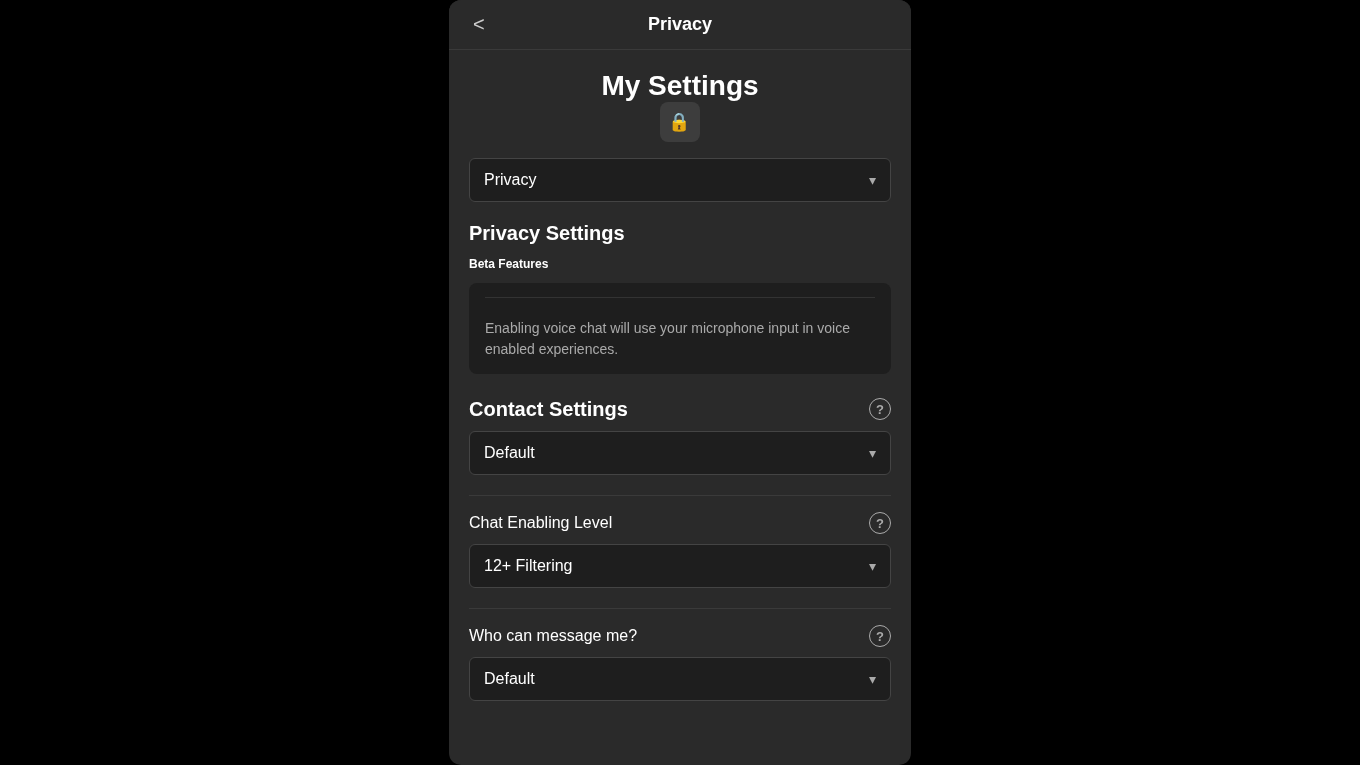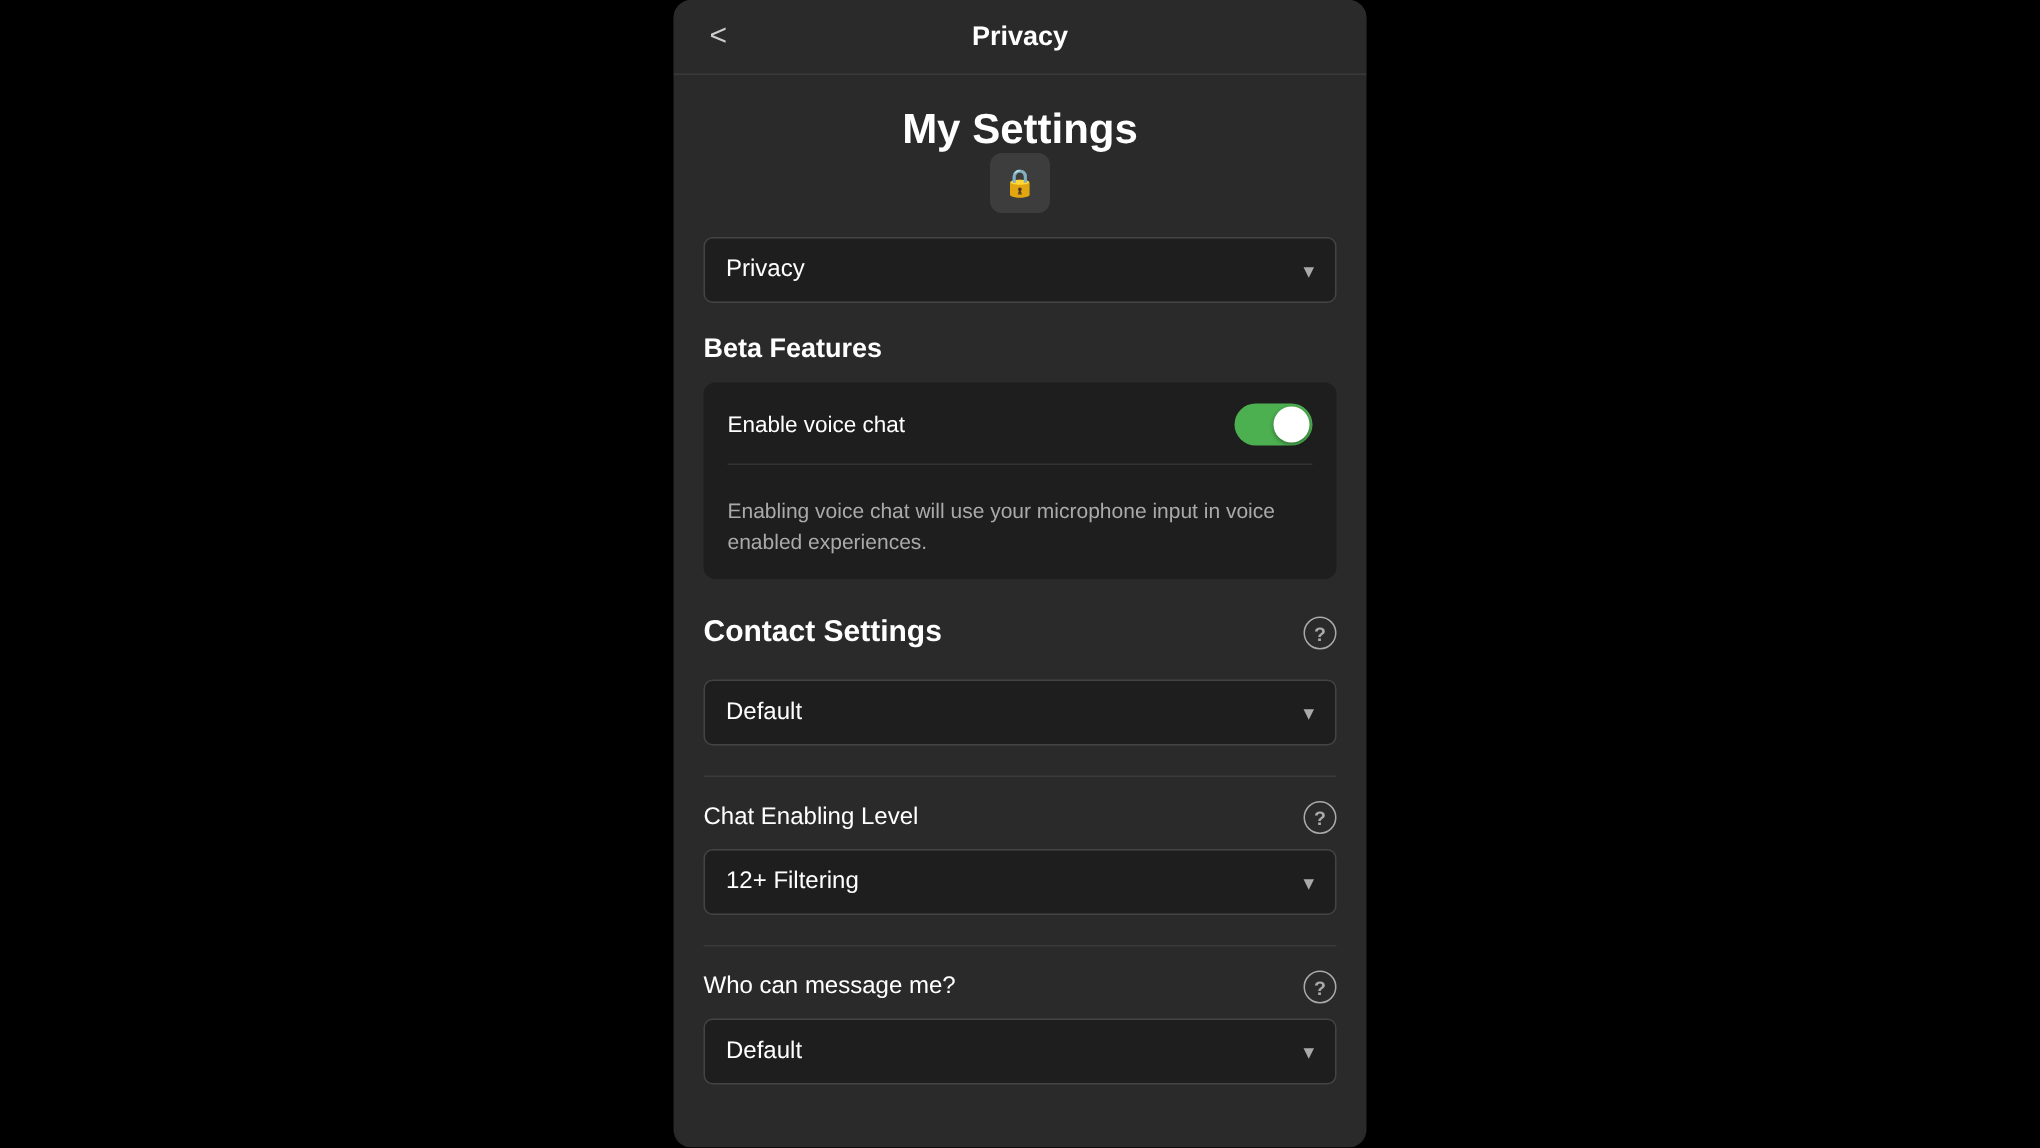--- a/index.html
+++ b/index.html
@@ -167,23 +167,23 @@
       color: #aaa;
       font-size: 14px;
       line-height: 1.5;
       border-top: 1px solid #333;
       padding-top: 20px;
     }
 
     
     .contact-settings-header {
       display: flex;
-      align-items: flex-end;
-      justify-content: space-between;
-      margin-bottom: 20px;
+      align-items: flex-start;
+      justify-content: space-between;
+      margin-bottom: 10px;
     }
 
     .help-icon {
       width: 22px;
       height: 22px;
       border: 1.5px solid #aaa;
       border-radius: 50%;
       display: flex;
       align-items: center;
       justify-content: center;
@@ -242,30 +242,25 @@
       <button class="lock-btn">
         <span>🔒</span>
       </button>
     </div>
 
     <div class="dropdown">
       <span>Privacy</span>
       <span class="chevron">▾</span>
     </div>
 
-
-    <div class="section-title" style="font-size:18px; margin-top:8px;">Beta Features</div>
+    <div class="section-title">Privacy Settings</div>
+
+    <div class="section-title" style="font-size:12px; margin-top:8px;">Beta Features</div>
 
     <div class="beta-box">
-      <div class="beta-row">
-        <span class="beta-label">Enable voice chat</span>
-        <div class="toggle on">
-          <div class="toggle-knob"></div>
-        </div>
-      </div>
       <div class="beta-desc">Enabling voice chat will use your microphone input in voice enabled experiences.</div>
     </div>
 
     <div class="contact-settings-header">
       <span class="section-title" style="margin-bottom:0;">Contact Settings</span>
       <div class="help-icon">
         <span>?</span>
       </div>
     </div>
 

